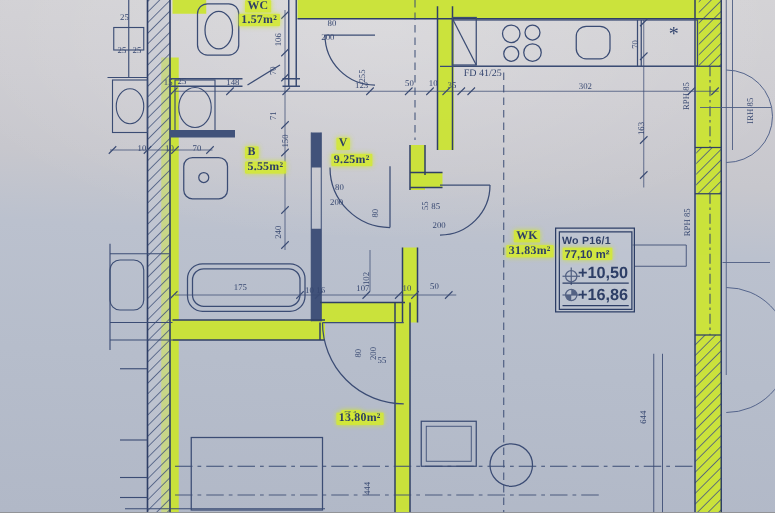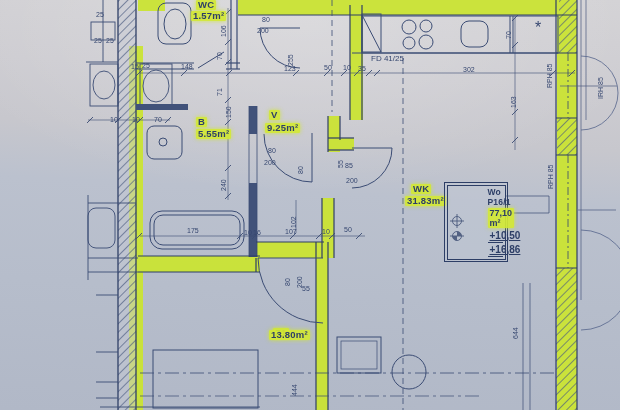--- a/index.html
+++ b/index.html
@@ -4,30 +4,30 @@
 <style>
   html,body{margin:0;padding:0;background:#888;}
   .canvas{
     position:relative;width:620px;height:410px;overflow:hidden;
     font-family:"Liberation Sans",sans-serif;
     background:linear-gradient(183deg,#d3d2d5 0%,#cdccd1 20%,#c7c7cd 34%,#bbc1ce 47%,#b6bdcb 70%,#b1b8c7 100%);
   }
   .sheen{position:absolute;inset:0;pointer-events:none;
     background:radial-gradient(ellipse 520px 250px at 300px 20px,rgba(255,255,255,0.22),rgba(255,255,255,0) 70%);}
   svg.plan{position:absolute;left:0;top:0;z-index:1;}
-  #annot-layer{position:absolute;inset:0;z-index:2;}
+  #annot-layer{position:absolute;inset:0;z-index:2;font-family:Liberation Serif, serif;}
   .ann{position:absolute;font-size:7px;line-height:1.08;color:#364770;white-space:nowrap;}
   .room{font-size:9.5px;font-weight:bold;letter-spacing:.2px;color:#2d3e66;}
   .hl{background:rgba(210,232,52,0.92);box-shadow:0 0 4px rgba(208,230,52,0.85);padding:0 2px;border-radius:1px;}
   .infobox{position:absolute;left:444px;top:182px;width:62px;z-index:3;border:1.2px solid #2d3e66;background:rgba(200,206,220,0.25);}
   .infobox-inner{border:0.8px solid #2d3e66;margin:1.5px;padding:1px 2px 2px 2px;}
-  .ib-row{display:flex;align-items:center;gap:2px;color:#2d3e66;margin-left:38px;}
+  .ib-row{display:flex;align-items:center;gap:2px;color:#2d3e66;}
   .ib-unit{font-size:8.5px;font-weight:bold;letter-spacing:.2px;}
   .ib-area{font-size:9px;font-weight:bold;margin:1px 0;}
-  .ib-level{font-size:10px;font-weight:bold;border-bottom:0.8px solid #2d3e66;padding-bottom:1px;margin-top:1px;text-decoration:underline;}
+  .ib-level{font-size:13px;font-weight:bold;border-bottom:0.8px solid #2d3e66;padding-bottom:1px;margin-top:1px;}
 </style>
 </head>
 <body>
 
 <div class="canvas">
 
   <svg class="plan" width="620" height="410" viewBox="0 0 620 410">
     <defs>
       <pattern id="hatch" width="6" height="6" patternUnits="userSpaceOnUse" patternTransform="rotate(45)">
         <line x1="0" y1="0" x2="0" y2="6" stroke="#4a5a80" stroke-width="1.3"></line>

